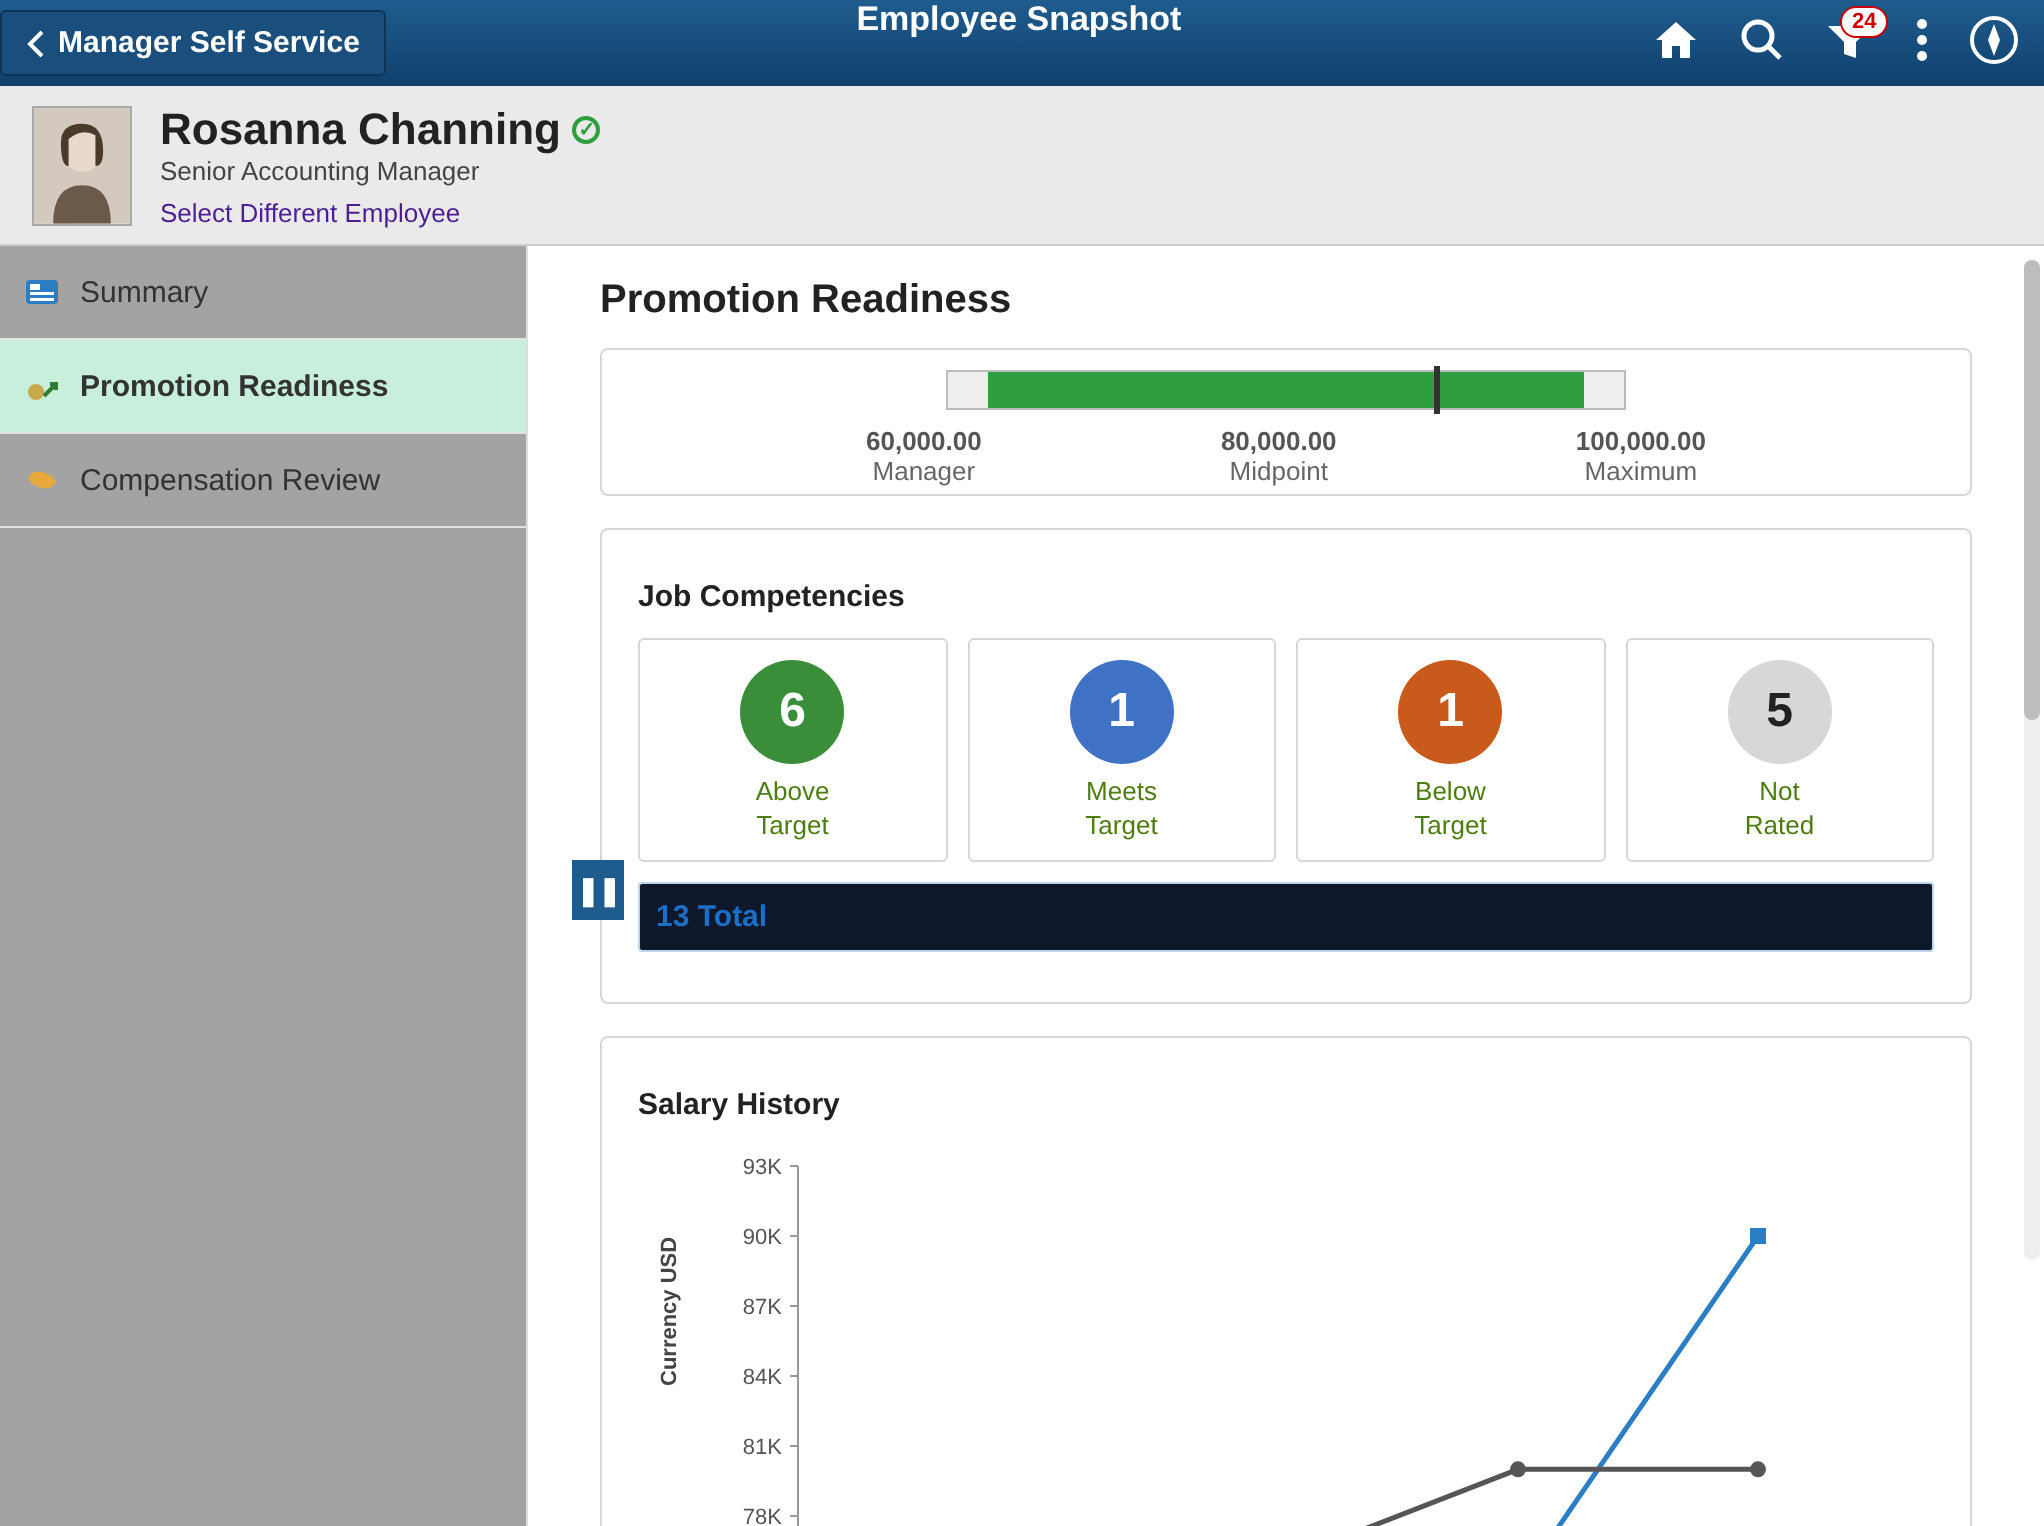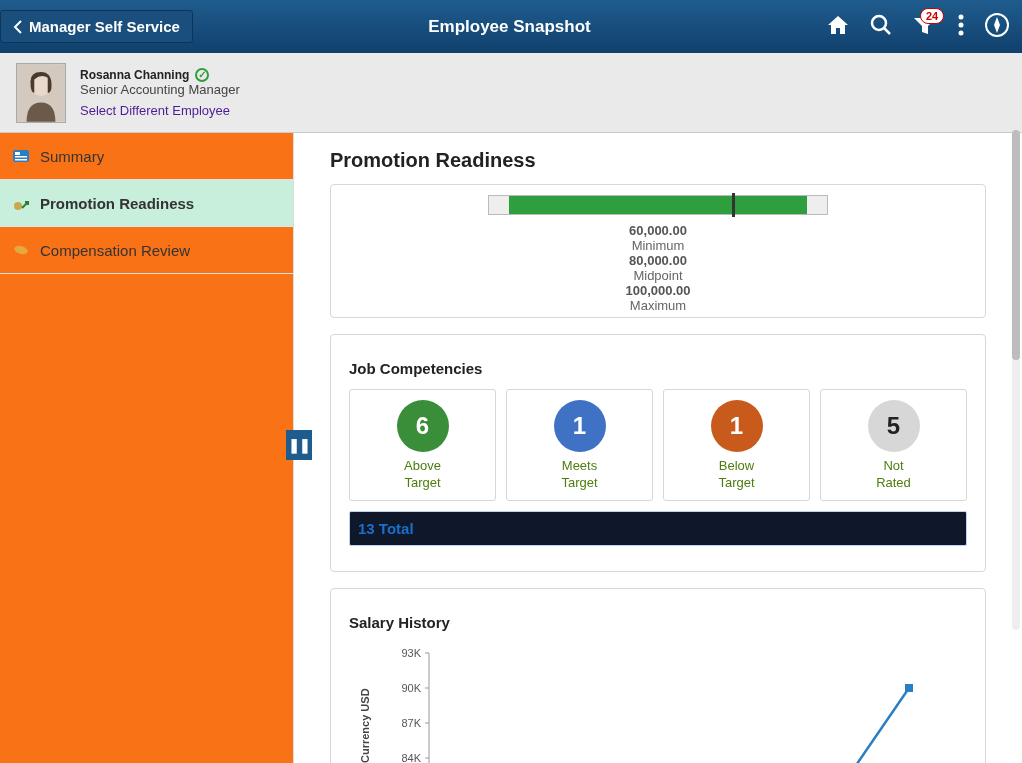--- a/index.html
+++ b/index.html
@@ -1,43 +1,43 @@
 <!DOCTYPE html>
 <html><head>
 <meta charset="utf-8">
 <style>
   * { box-sizing: border-box; margin: 0; padding: 0; }
   body { font-family: Arial, Helvetica, sans-serif; font-size: 14px; color: #333; background: #fff; width: 1022px; height: 763px; overflow: hidden; position: relative; }
-  .topbar { height: 53px; background: linear-gradient(#1f5c8e, #10406c); display: flex; align-items: center; color: #fff; }
+  .topbar { height: 43px; background: linear-gradient(#1f5c8e, #10406c); display: flex; color: #fff; }
   .back-btn { background: #1a4e7d; height: 33px; margin: 5px 0 5px 0; padding: 0 12px; display: flex; align-items: center; font-size: 15px; font-weight: bold; border: 1px solid #0d355a; border-radius: 3px; cursor: pointer; }
   .back-btn svg { margin-right: 6px; }
   .topbar-title { flex: 1; text-align: center; font-size: 17px; font-weight: bold; }
   .topbar-icons { display: flex; align-items: center; gap: 20px; padding-right: 12px; }
   .topbar-icons .icon { cursor: pointer; position: relative; }
   .badge { position: absolute; top: -6px; left: 8px; background: #fff; color: #c00; border-radius: 10px; font-size: 11px; font-weight: bold; padding: 1px 5px; border: 1px solid #c00; }
   .subheader { height: 80px; background: #eaeaea; display: flex; align-items: center; padding: 10px 16px; border-bottom: 1px solid #ccc; }
   .avatar { width: 50px; height: 60px; background: linear-gradient(135deg,#ccc,#eee); border: 1px solid #aaa; margin-right: 14px; display:flex;align-items:center;justify-content:center;font-size:10px;color:#666;}
-  .emp-info .name-row { font-size: 12px; font-weight: bold; color: #222; display: flex; align-items: center; gap: 6px; }
+  .emp-info .name-row { font-size: 22px; font-weight: bold; color: #222; display: flex; align-items: center; gap: 6px; }
   .verified { width: 14px; height: 14px; border: 2px solid #2e9e3f; border-radius: 50%; display: inline-flex; align-items: center; justify-content: center; }
   .verified::after { content: "✓"; color: #2e9e3f; font-size: 10px; font-weight: bold; }
   .emp-info .role { font-size: 13px; color: #444; margin-top: 0; }
   .emp-info .link { font-size: 13px; color: #4c1d95; margin-top: 6px; cursor: pointer; }
   .main { display: flex; height: calc(763px - 43px - 80px); }
-  .sidebar { width: 294px; background: #f97316; border-right: 1px solid #ddd; }
+  .sidebar { width: 264px; background: #a3a3a3; border-right: 1px solid #ddd; }
   .nav-item { display: flex; align-items: center; gap: 10px; padding: 14px 12px; font-size: 15px; color: #333; border-bottom: 1px solid #e2e2e2; cursor: pointer; }
   .nav-item.active { background: #c8efdb; font-weight: bold; }
   .nav-icon { width: 18px; height: 18px; display: inline-block; }
   .content { flex: 1; position: relative; background: #fff; overflow: hidden; padding: 16px 36px; }
   .content h1 { font-size: 20px; font-weight: bold; color: #222; margin-bottom: 12px; }
   .card { border: 1px solid #d7d7d7; border-radius: 4px; background: #fff; margin-bottom: 16px; padding: 25px 18px; }
   .salary-range { padding: 10px 40px 4px; }
   .range-bar { position: relative; height: 20px; background: #eee; border: 1px solid #bbb; margin: 0 auto 8px; width: 340px; }
   .range-fill { position: absolute; top: 0; bottom: 0; background: #2e9e3f; }
   .range-marker { position: absolute; top: -3px; bottom: -3px; width: 3px; background: #333; }
-  .range-labels { display: flex; justify-content: space-between; width: 420px; margin: 0 auto; text-align: center; color: #666; font-size: 13px; flex-direction: column; }
+  .range-labels { display: flex; justify-content: space-between; width: 420px; margin: 0 auto; text-align: center; color: #666; font-size: 13px; }
   .range-labels div span:first-child { display:block; font-weight: bold; color:#555;}
   .card-title { font-size: 15px; font-weight: bold; color: #222; margin-bottom: 12px; }
   .comp-row { display: flex; gap: 10px; }
   .comp-box { flex: 1; border: 1px solid #d7d7d7; border-radius: 3px; text-align: center; padding: 10px 4px 8px; cursor: pointer; }
   .comp-circle { width: 52px; height: 52px; border-radius: 50%; margin: 0 auto 6px; display: flex; align-items: center; justify-content: center; color: #fff; font-size: 24px; font-weight: bold; }
   .c-green { background: #3a8e3a; } .c-blue { background: #3f72c5; } .c-orange { background: #c85b1b; } .c-grey { background: #d7d7d7; color: #222 !important; }
   .comp-label { font-size: 13px; color: #4d7c0f; line-height: 1.3; }
   .total-bar { margin-top: 10px; background: #0f172a; border: 1px solid #bcd4ee; color: #1a6fc9; padding: 8px; font-weight: bold; font-size: 15px; border-radius: 2px; cursor: pointer; }
   .chart-wrap { position: relative; height: 250px; margin-left: 20px; }
   .y-axis-label { position: absolute; left: -10px; top: 120px; transform: rotate(-90deg); transform-origin: left top; font-size: 11px; font-weight: bold; color: #444; }
@@ -138,21 +138,21 @@
 
   <div class="content">
     <h1>Promotion Readiness</h1>
 
     <div class="card salary-range">
       <div class="range-bar">
         <div class="range-fill" style="left:6%; right:6%;"></div>
         <div class="range-marker" style="left:72%;"></div>
       </div>
       <div class="range-labels">
-        <div><span>60,000.00</span><span>Minimum</span></div>
+        <div><span>60,000.00</span><span>Manager</span></div>
         <div><span>80,000.00</span><span>Midpoint</span></div>
         <div><span>100,000.00</span><span>Maximum</span></div>
       </div>
     </div>
 
     <div class="card">
       <div class="card-title">Job Competencies</div>
       <div class="comp-row" id="comp-row">
           <div class="comp-box">
             <div class="comp-circle c-green">6</div>

